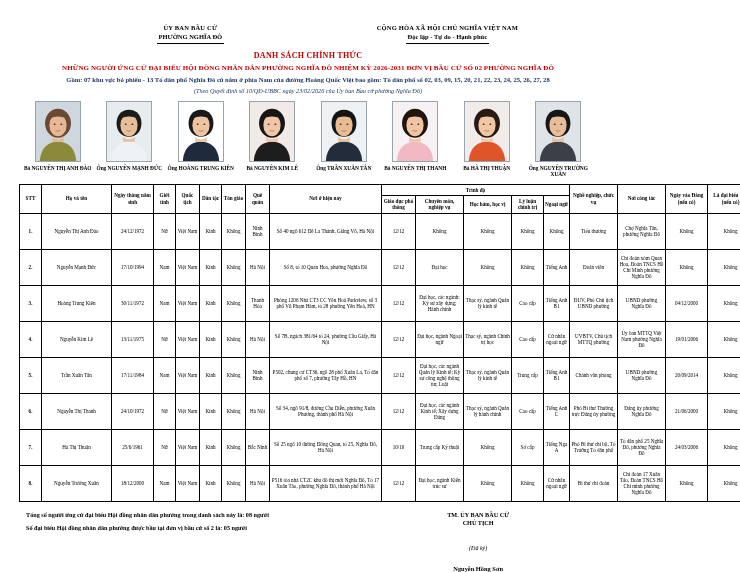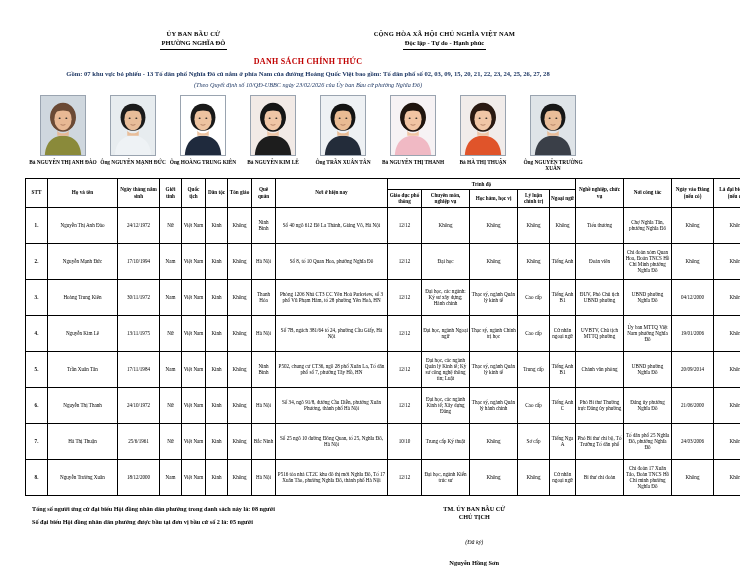--- a/index.html
+++ b/index.html
@@ -11,21 +11,21 @@
     width: 740px;
     height: 572px;
     font-family: "Liberation Serif", "DejaVu Serif", serif;
     color: #000000;
     overflow: hidden;
   }
   .page {
     width: 616px;
     height: 572px;
     position: relative;
-    padding: 18px;
+    padding: 12px;
     box-sizing: border-box;
   }
 
   
   .doc-header {
     display: flex;
     justify-content: space-between;
     padding: 12px 14px 0 14px;
     box-sizing: border-box;
   }
@@ -189,20 +189,21 @@
       <div class="hdr-line2"><span class="hdr-underline">PHƯỜNG NGHĨA ĐÔ</span></div>
     </div>
     <div class="hdr-right">
       <div class="hdr-line1">CỘNG HÒA XÃ HỘI CHỦ NGHĨA VIỆT NAM</div>
       <div class="hdr-line2"><span class="hdr-underline">Độc lập - Tự do - Hạnh phúc</span></div>
     </div>
   </div>
 
   <div class="titles">
     <div class="title-main">DANH SÁCH CHÍNH THỨC</div>
+    <div class="title-sub">NHỮNG NGƯỜI ỨNG CỬ ĐẠI BIỂU HỘI ĐỒNG NHÂN DÂN PHƯỜNG NGHĨA ĐÔ NHIỆM KỲ 2026-2031 ĐƠN VỊ BẦU CỬ SỐ 02 PHƯỜNG NGHĨA ĐÔ</div>
     <div class="title-scope">Gồm: 07 khu vực bỏ phiếu - 13 Tổ dân phố Nghĩa Đô cũ nằm ở phía Nam của đường Hoàng Quốc Việt bao gồm: Tổ dân phố số 02, 03, 09, 15, 20, 21, 22, 23, 24, 25, 26, 27, 28</div>
     <div class="title-decision">(Theo Quyết định số 10/QĐ-UBBC ngày 23/02/2026 của Ủy ban Bầu cử phường Nghĩa Đô)</div>
   </div>
 
   <div class="photo-row">
       <div class="photo-cell">
         <div class="photo-frame">
           <svg viewBox="0 0 92 122" preserveAspectRatio="none">
             <rect x="0" y="0" width="92" height="122" fill="#cfd7de"></rect>
             <path d="M8 122 C10 92 28 82 46 82 C64 82 82 92 84 122 Z" fill="#8a8a3a"></path>

